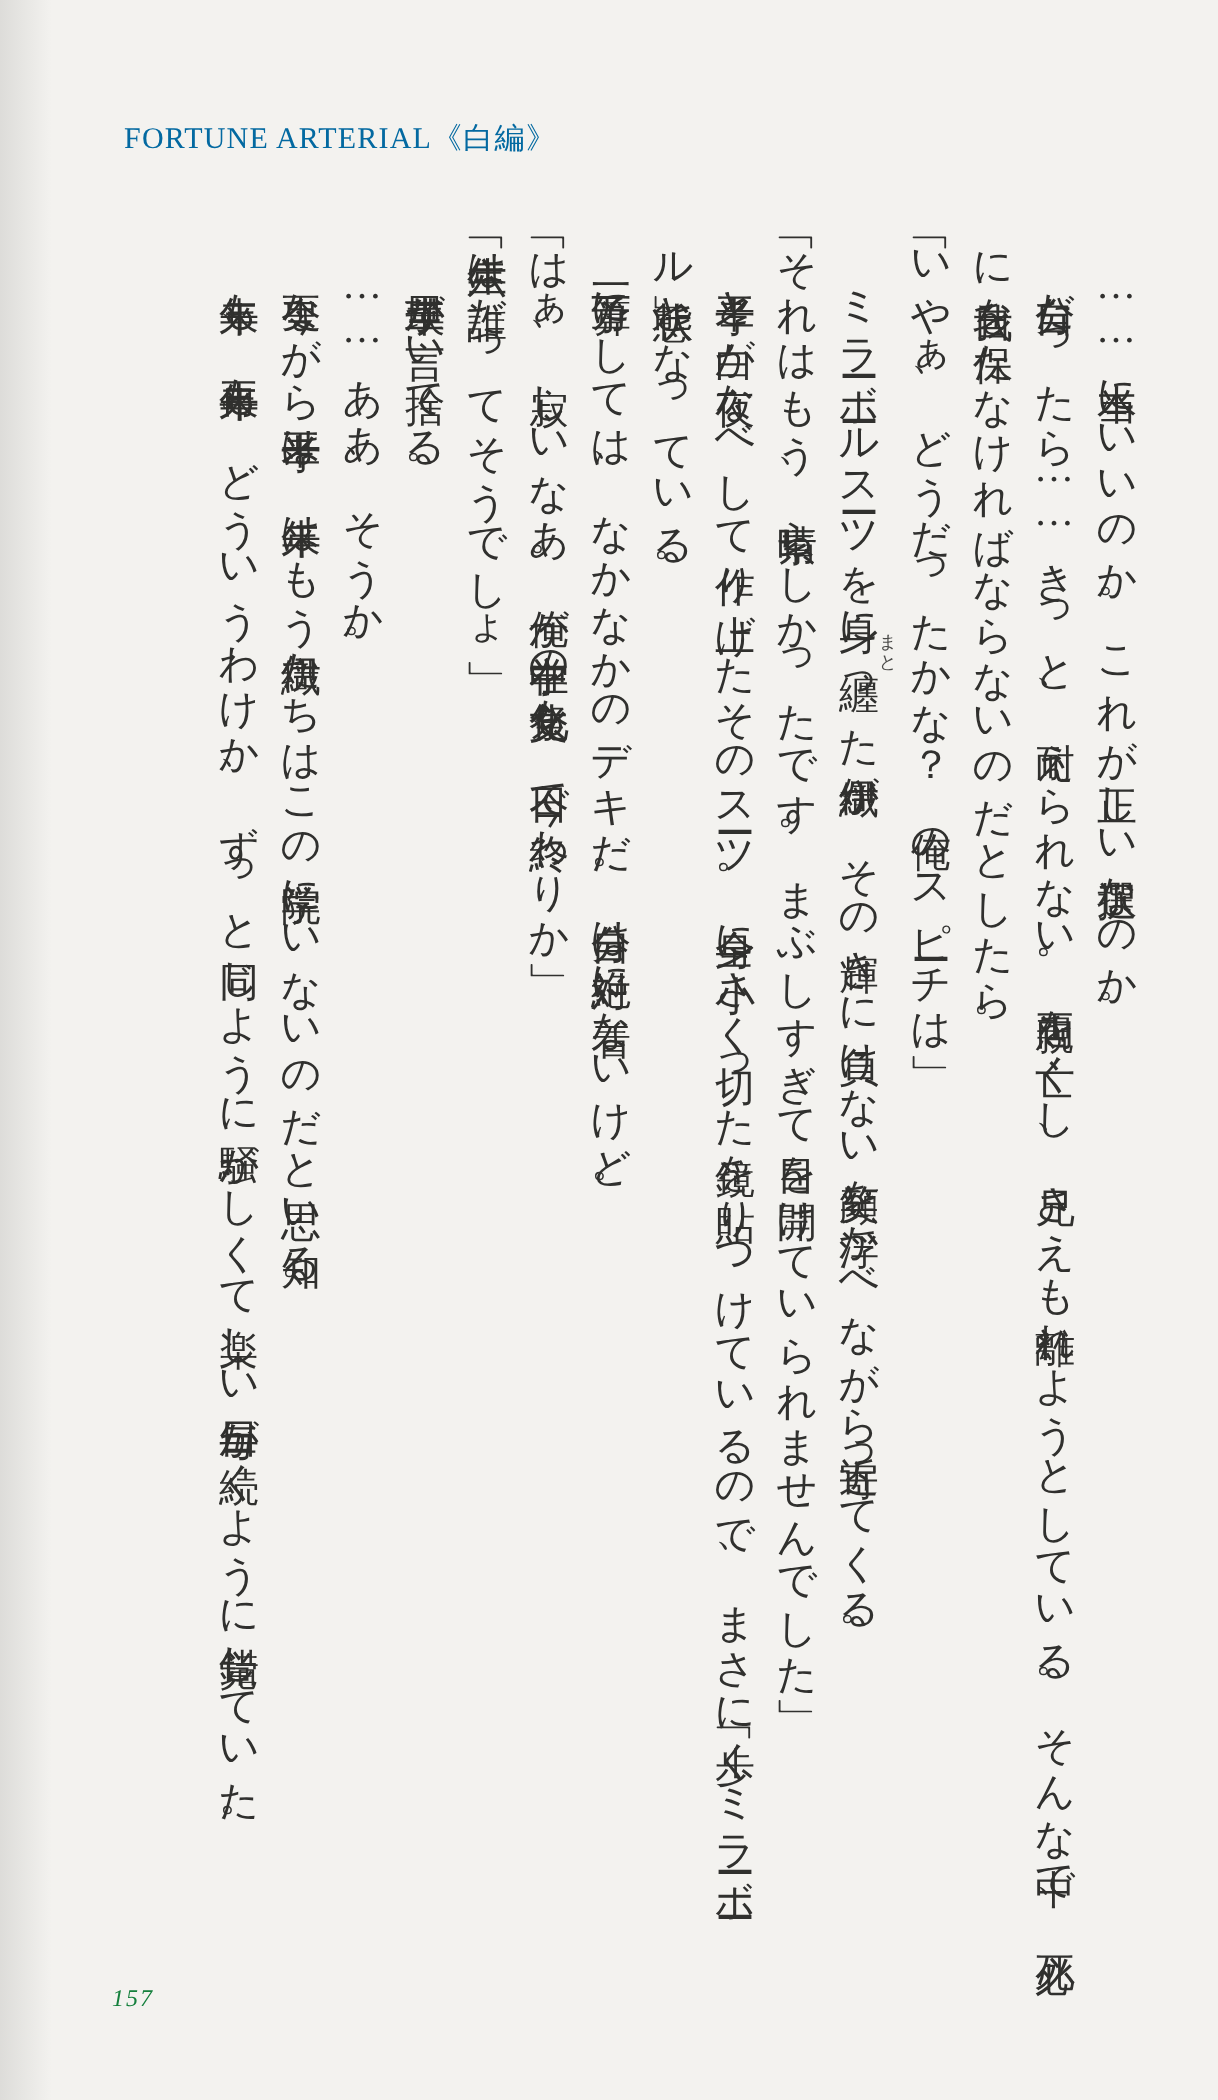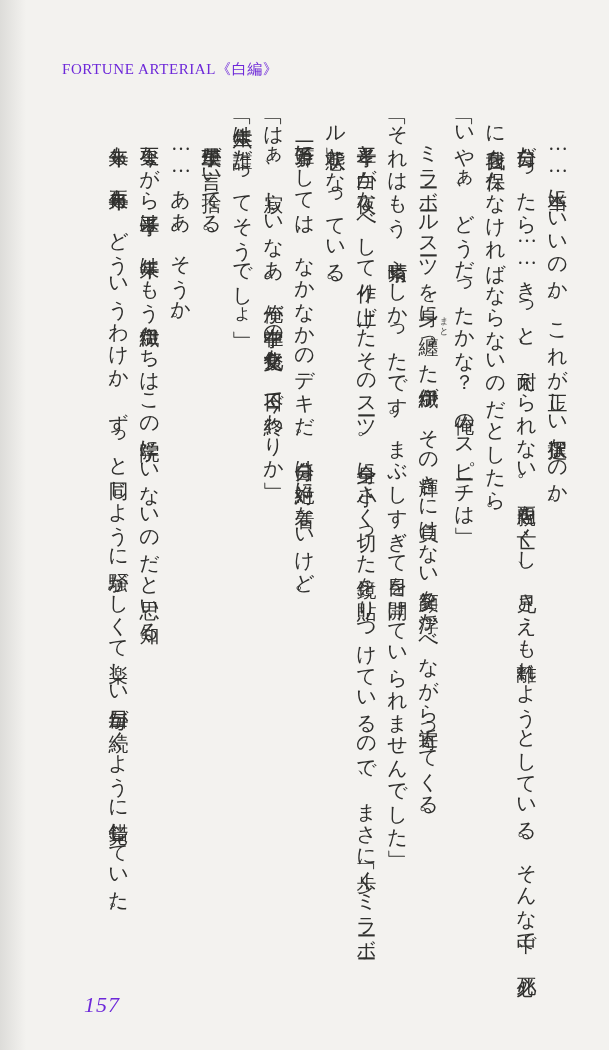--- a/index.html
+++ b/index.html
@@ -18,21 +18,21 @@
     width: 26px;
     background: linear-gradient(to right, rgba(120,120,118,0.18), rgba(120,120,118,0));
     pointer-events: none;
   }
   .running-header {
     position: absolute;
     top: 60px;
     left: 62px;
     font-size: 15px;
     letter-spacing: 0.6px;
-    color: #6d28d9;
+    color: #0369a1;
     white-space: nowrap;
   }
   .body-text {
     position: absolute;
     top: 112px;
     right: 36px;
     height: 850px;
     writing-mode: vertical-rl;
     text-orientation: upright;
     font-size: 20px;
@@ -44,24 +44,23 @@
   .para.indent { text-indent: 1em; }
   ruby rt {
     font-size: 9px;
     color: #4a4a48;
   }
   .page-number {
     position: absolute;
     left: 56px;
     top: 992px;
     font-style: italic;
-    font-size: 22px;
+    font-size: 12px;
     letter-spacing: 1px;
-    color: #6d28d9;
-    margin-left: 28px;
+    color: #15803d;
   }
 </style>
 </head>
 <body>
 
 <div class="page">
   <div class="edge-shadow"></div>
 
   <div class="running-header">FORTUNE ARTERIAL《白編》</div>
 

